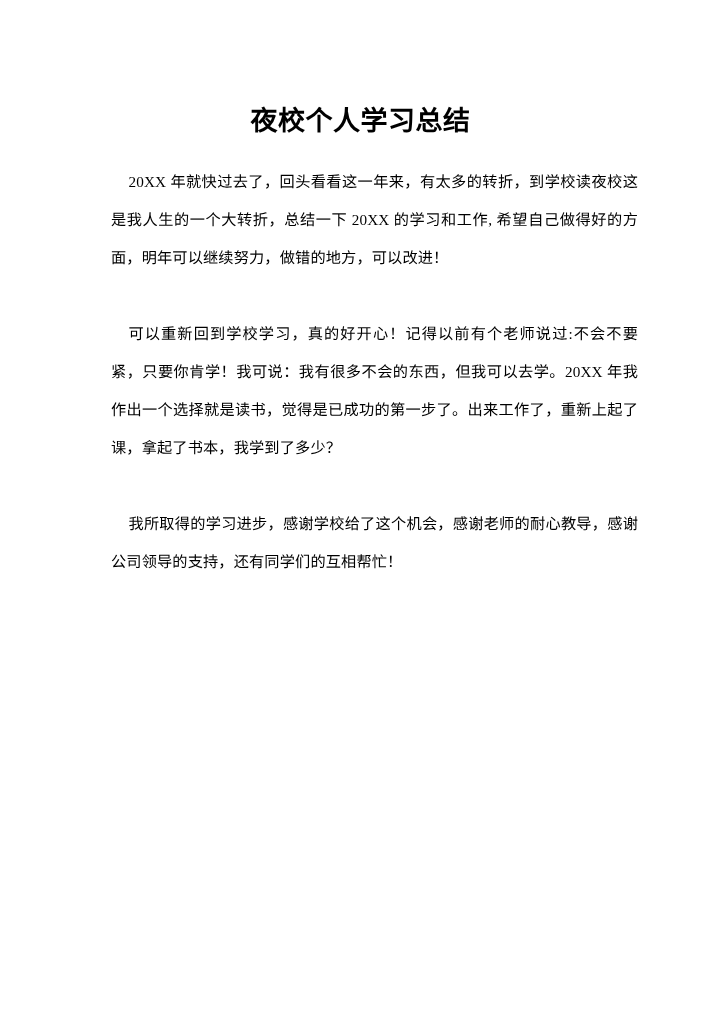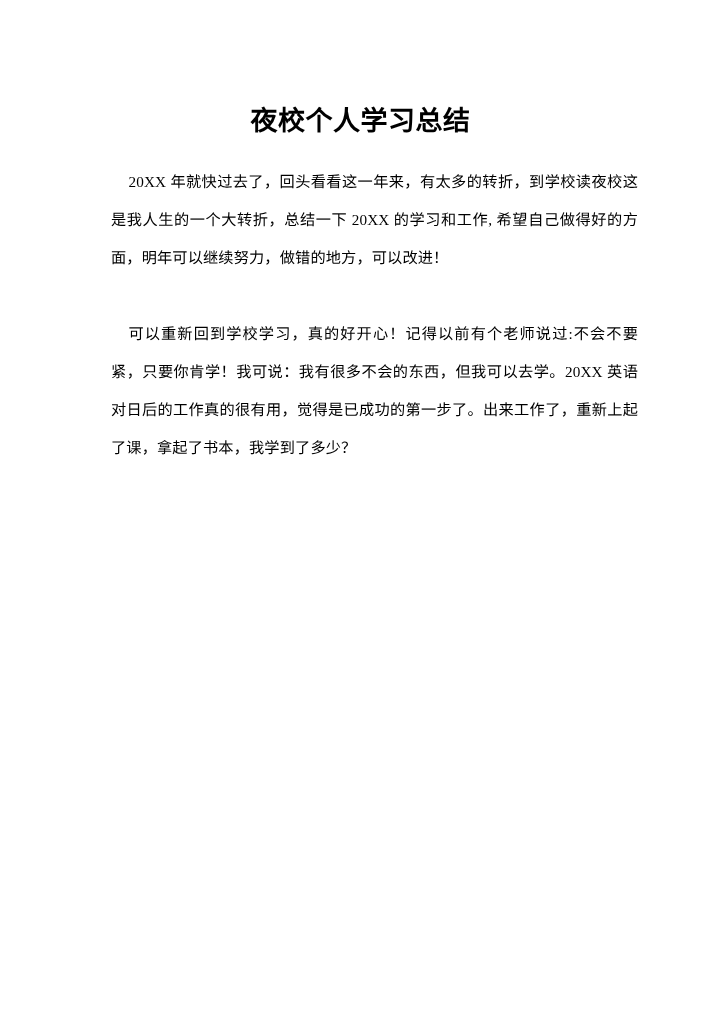--- a/index.html
+++ b/index.html
@@ -71,19 +71,20 @@
 <body>
 
 <div class="page">
 
   <h1 class="doc-title">夜校个人学习总结</h1>
 
   <div class="body-block">
 
     <p class="para tight-indent">20XX 年就快过去了，回头看看这一年来，有太多的转折，到学校读夜校这是我人生的一个大转折，总结一下 20XX 的学习和工作, 希望自己做得好的方面，明年可以继续努力，做错的地方，可以改进！</p>
 
-    <p class="para tight-indent">可以重新回到学校学习，真的好开心！记得以前有个老师说过:不会不要紧，只要你肯学！我可说：我有很多不会的东西，但我可以去学。20XX 英语对日后的工作真的很有用，觉得是已成功的第一步了。出来工作了，重新上起了课，拿起了书本，我学到了多少？</p>
+    <p class="para tight-indent">可以重新回到学校学习，真的好开心！记得以前有个老师说过:不会不要紧，只要你肯学！我可说：我有很多不会的东西，但我可以去学。20XX 年我作出一个选择就是读书，觉得是已成功的第一步了。出来工作了，重新上起了课，拿起了书本，我学到了多少？</p>
 
 
+    <p class="para tight-indent">我所取得的学习进步，感谢学校给了这个机会，感谢老师的耐心教导，感谢公司领导的支持，还有同学们的互相帮忙！</p>
 
   </div>
 
 </div>
 
 </body></html>

